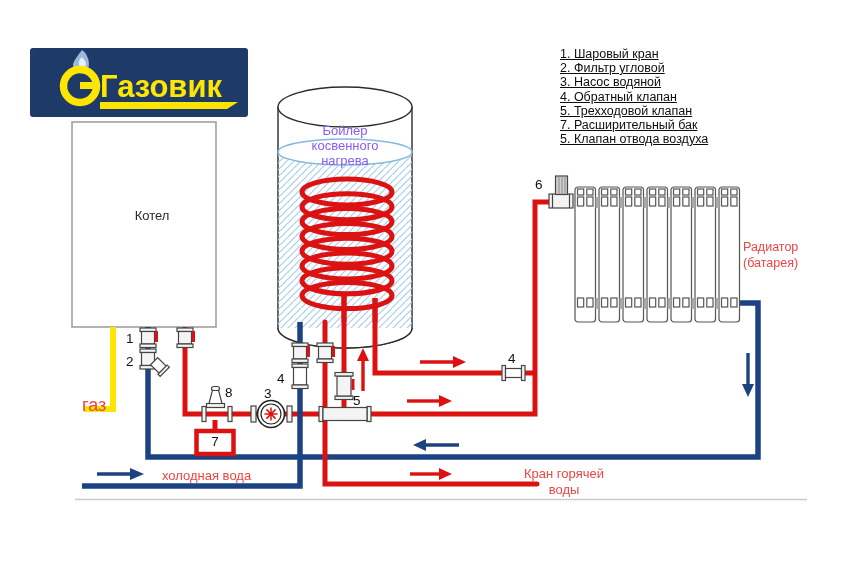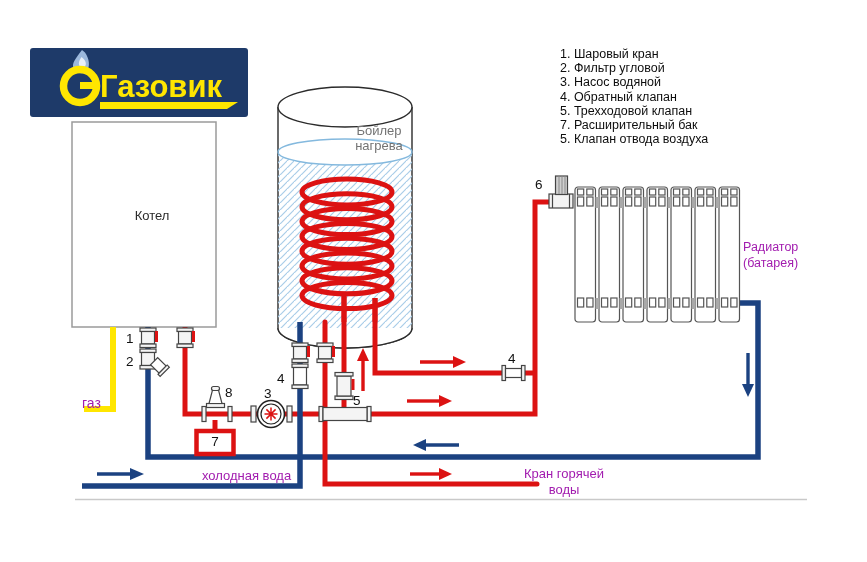--- a/index.html
+++ b/index.html
@@ -14,24 +14,24 @@
   .cw{stroke:var(--component);stroke-width:1.2;fill:#ffffff;}
   .hred{fill:var(--hot-pipe);stroke:none;}
   .tankline{stroke:#2b2b2b;stroke-width:1.4;fill:#ffffff;}
   .coil{stroke:var(--hot-pipe);stroke-width:5;fill:none;}
   .arrh{stroke:var(--hot-pipe);stroke-width:3.4;fill:none;}
   .arrc{stroke:var(--cold-pipe);stroke-width:3.4;fill:none;}
   .ahh{fill:var(--hot-pipe);} .ahc{fill:var(--cold-pipe);}
   .rsec{fill:#fff;stroke:#555;stroke-width:1.2;}
   .nip{fill:#a9a9a9;stroke:none;}
   
-  .lbl{position:absolute;color:#a21caf;white-space:nowrap;}
+  .lbl{position:absolute;color:#ef4444;white-space:nowrap;}
   .num{position:absolute;font-size:13.5px;color:#111;}
   .legend{position:absolute;left:560px;top:47px;font-size:12.5px;line-height:14.2px;color:#0d0d0d;}
-  .legend div{white-space:nowrap;}
+  .legend div{white-space:nowrap;text-decoration:underline;}
   .logo{position:absolute;left:30px;top:48px;width:200px;height:69px;}
 </style>
 </head>
 <body>
 
 <div class="stage">
 
   <svg width="867" height="562" viewBox="0 0 867 562">
     <defs>
       <pattern id="hatch" patternUnits="userSpaceOnUse" width="7" height="7">
@@ -224,33 +224,34 @@
     <div>2. Фильтр угловой</div>
     <div>3. Насос водяной</div>
     <div>4. Обратный клапан</div>
     <div>5. Трехходовой клапан</div>
     <div>7. Расширительный бак</div>
     <div>5. Клапан отвода воздуха</div>
   </div>
 
   <div class="lbl" style="left:72px;top:208px;width:160px;text-align:center;font-size:13px;color:#2b2b2b;">Котел</div>
 
-  <div class="lbl" style="left:278px;top:123px;width:134px;text-align:center;font-size:13px;line-height:15px;color:#737373;padding-left:34px;">
+  <div class="lbl" style="left:278px;top:123px;width:134px;text-align:center;font-size:13px;line-height:15px;color:#8b5cf6;">
     <span style="display:block">Бойлер</span>
+    <span style="display:block">косвенного</span>
     <span style="display:block">нагрева</span>
   </div>
 
   <div class="lbl" style="left:743px;top:240px;font-size:12.5px;line-height:15.5px;">
     <span style="display:block">Радиатор</span>
     <span style="display:block">(батарея)</span>
   </div>
 
-  <div class="lbl" style="left:82px;top:395px;font-size:14px;">газ</div>
-
-  <div class="lbl" style="left:162px;top:468px;font-size:13px;margin-left:40px;">холодная вода</div>
+  <div class="lbl" style="left:82px;top:395px;font-size:18px;">газ</div>
+
+  <div class="lbl" style="left:162px;top:468px;font-size:13px;">холодная вода</div>
 
   <div class="lbl" style="left:512px;top:466px;width:104px;text-align:center;font-size:13px;line-height:15.5px;">
     <span style="display:block">Кран горячей</span>
     <span style="display:block">воды</span>
   </div>
 
   <div class="num" style="left:126px;top:331px;">1</div>
   <div class="num" style="left:126px;top:354px;">2</div>
   <div class="num" style="left:264px;top:386px;">3</div>
   <div class="num" style="left:277px;top:371px;">4</div>

